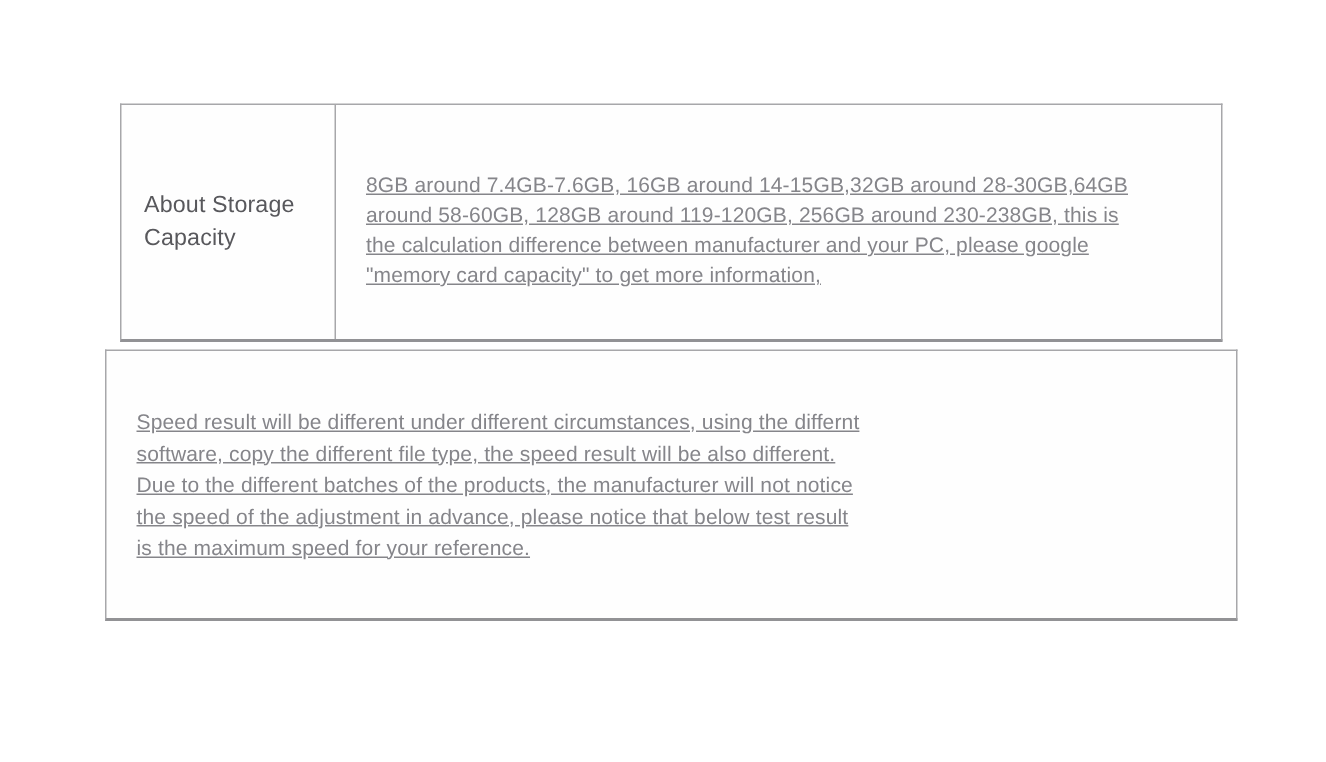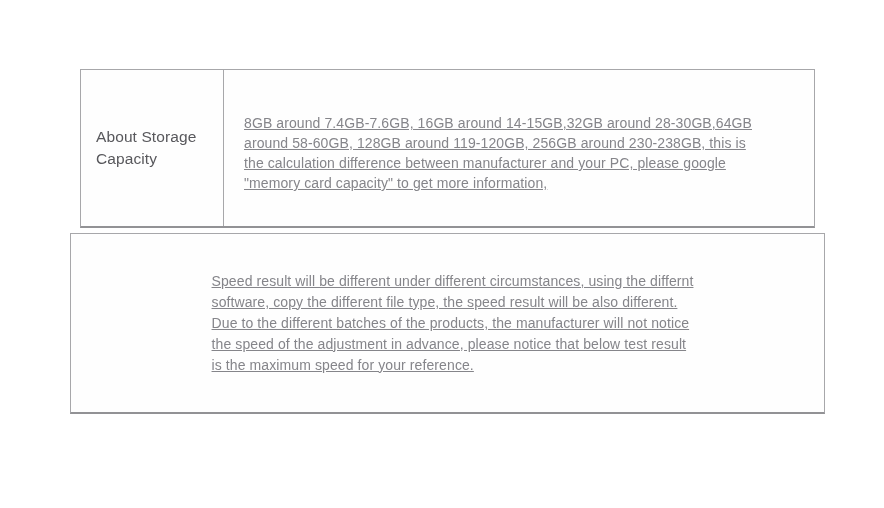--- a/index.html
+++ b/index.html
@@ -59,21 +59,21 @@
     letter-spacing: 0.1px;
   }
   .body-cell {
     flex: 1 1 auto;
     box-sizing: border-box;
     display: flex;
     align-items: center;
     overflow: hidden;
   }
   #row-capacity .body-cell { padding: 10px 12px 0 20px; }
-  #row-speed    .body-cell { padding: 0 10px 0 20px; justify-content: center; }
+  #row-speed    .body-cell { padding: 0 10px 0 20px; }
   .row-body {
     font-size: 14px;
     color: var(--body-text);
     white-space: pre-line;
     letter-spacing: 0.1px;
     text-decoration: underline;
   }
   #row-capacity .row-body { line-height: 20px; }
   #row-speed    .row-body { line-height: 21px; }
 </style>

